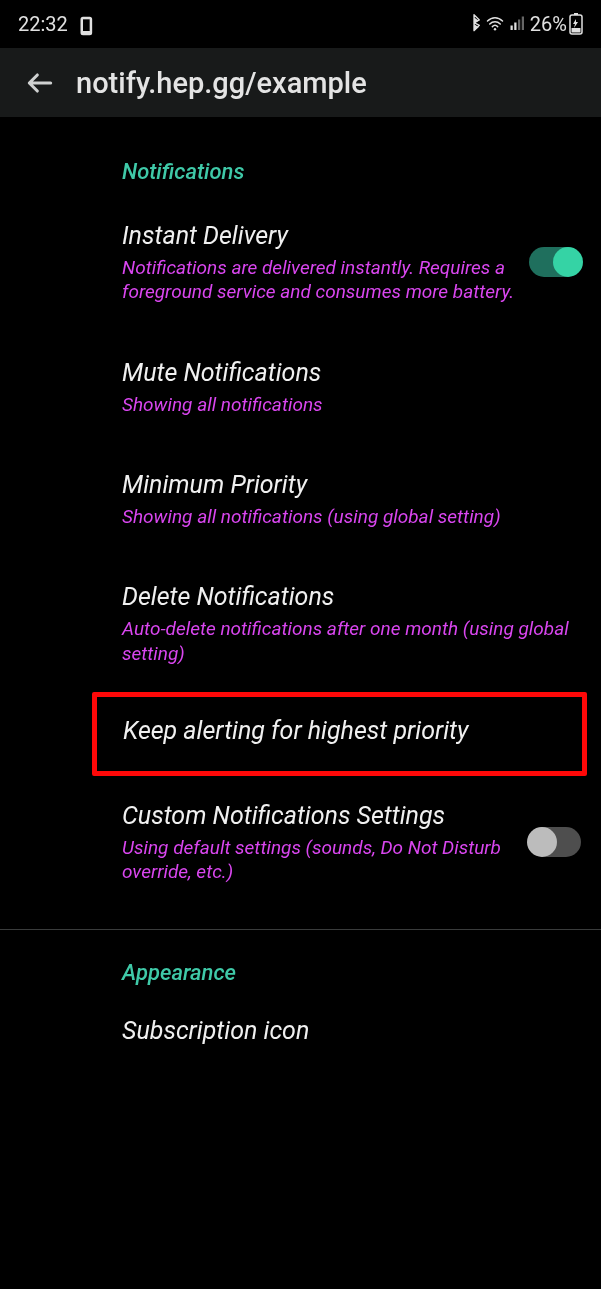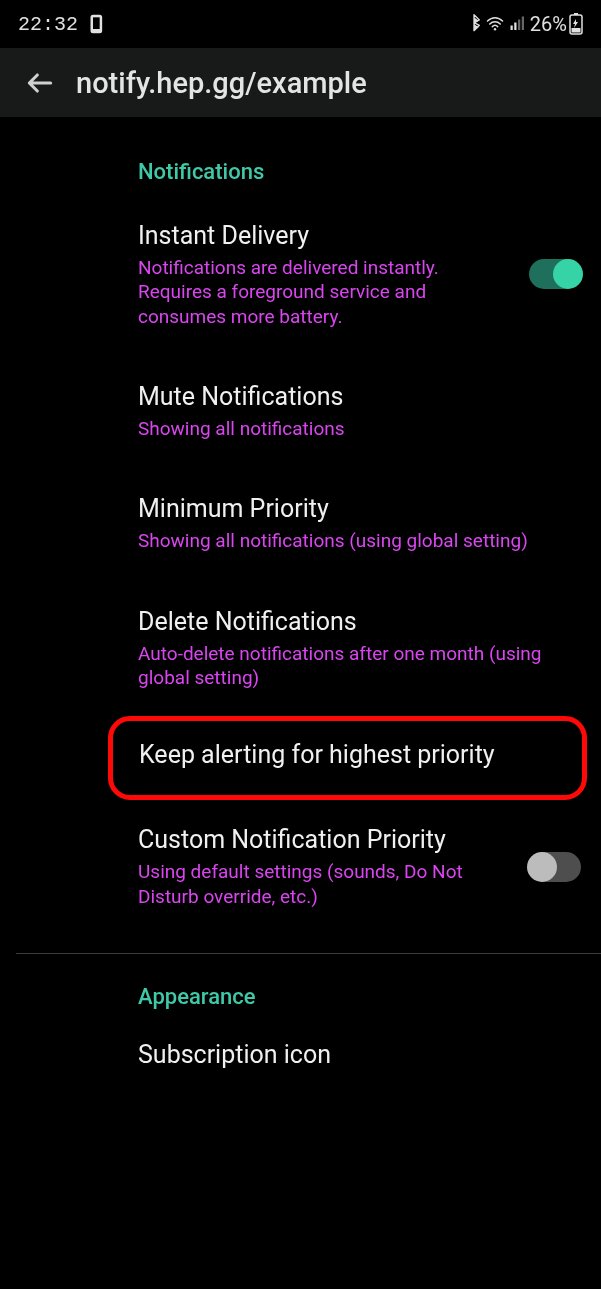--- a/index.html
+++ b/index.html
@@ -14,21 +14,21 @@
   .statusbar {
     height: 48px;
     display: flex;
     align-items: center;
     justify-content: space-between;
     padding: 0 18px;
     font-size: 20px;
     color: #e0e0e0;
     font-weight: 400;
   }
-  .status-left { display:flex; align-items:center; gap:10px;font-family:Liberation Mono, monospace; }
+  .status-left { display:flex; align-items:flex-end; gap:10px; }
   .status-right { display:flex; align-items:center; gap:2px; }
   .status-right svg, .status-left svg { display:block; }
 
   .appbar {
     height: 69px;
     background: #181a1a;
     display: flex;
     align-items: center;
     padding: 0 4px;
   }
@@ -40,21 +40,22 @@
     justify-content:center;
     color:#cfd1d1;
   }
   .appbar-title {
     font-size: 29px;
     font-weight: 500;
     color:#e4e4e4;
   }
 
   .content {
-    padding: 0 0 0 16px;
+    padding: 0 0 0 0;
+    font-style: italic;
   }
   .section-header {
     padding: 42px 34px 10px 122px;
     font-size: 22px;
     font-weight: 500;
     color:#3fc9a8;
   }
   .setting {
     padding: 26px 20px 26px 122px;
     display:flex;
@@ -80,21 +81,21 @@
     width:30px; height:30px; border-radius:50%;
     position:absolute; top:0;
   }
   .toggle.on { background:#1f6f5d; }
   .toggle.on .knob { right:-2px; background:#35d3a5; }
   .toggle.off { background:#4e4e4e; }
   .toggle.off .knob { left:-2px; background:#bcbcbc; }
 
   .highlight-box {
     border: 5px solid #e11; 
-    border-radius:22px;
+    border-radius:2px;
     margin: 0 14px 0 92px;
     padding: 18px 16px 20px 26px;
   }
   .highlight-box .setting-title { margin-top:0; }
   .divider {
     border-top:1px solid #3a3c3c;
     margin: 18px 0 0 0;
   }
 </style>
 </head>
@@ -189,21 +190,21 @@
   </div>
 
   <div class="highlight-box" style="border-color:#ff0808">
     <div>
       <div class="setting-title">Keep alerting for highest priority</div>
     </div>
   </div>
 
   <div class="setting" style="padding-top:24px;">
     <div class="setting-text">
-      <div class="setting-title">Custom Notification Priority</div>
+      <div class="setting-title">Custom Notifications Settings</div>
       <div class="setting-sub">Using default settings (sounds, Do Not Disturb override, etc.)</div>
     </div>
     <div class="toggle off">
       <div class="knob"></div>
     </div>
   </div>
 
   <div class="divider"></div>
 
   <div class="section-header" style="padding-top:30px;">Appearance</div>

